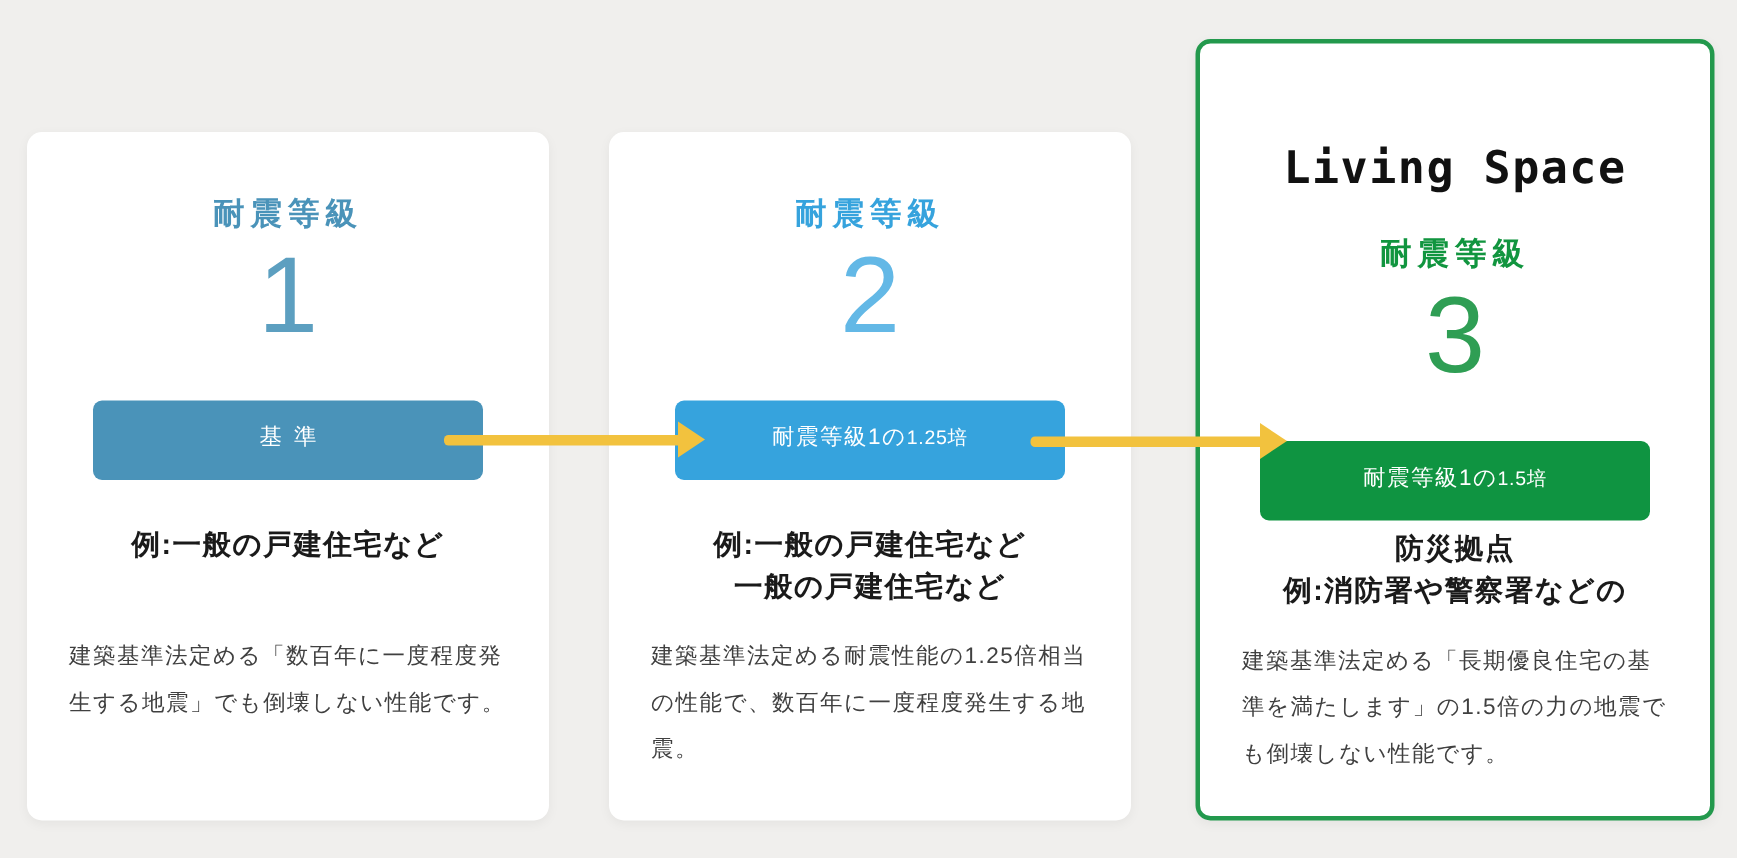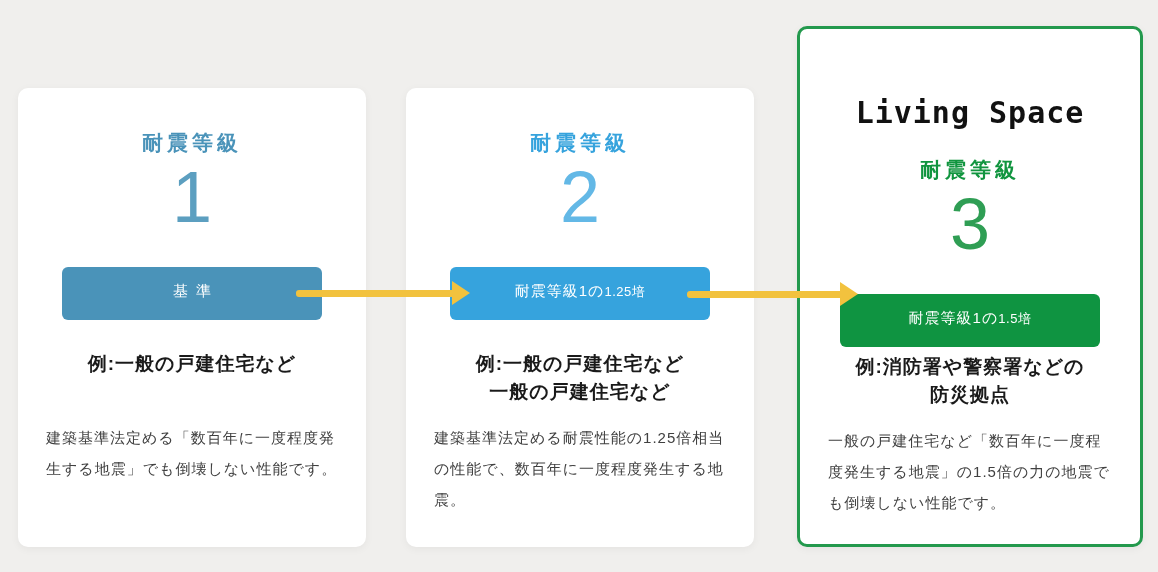--- a/index.html
+++ b/index.html
@@ -149,24 +149,24 @@
 
   <div class="card card3 c-green">
     <div class="brand">Living Space</div>
     <div class="grade-label">耐震等級</div>
     <div class="grade-number">3</div>
     <div class="badge">
       <span class="badge-prefix">耐震等級1の</span>
       <span class="badge-strong">1.5培</span>
     </div>
     <div class="example">
+      <div>防災拠点</div>
       <div>例:消防署や警察署などの</div>
-      <div>防災拠点</div>
     </div>
-    <div class="desc">一般の戸建住宅など「数百年に一度程度発生する地震」の1.5倍の力の地震でも倒壊しない性能です。</div>
+    <div class="desc">建築基準法定める「長期優良住宅の基準を満たします」の1.5倍の力の地震でも倒壊しない性能です。</div>
   </div>
 
   <div class="arrow arrow1">
     <div class="arrow-shaft"></div>
     <div class="arrow-head"></div>
   </div>
   <div class="arrow arrow2">
     <div class="arrow-shaft"></div>
     <div class="arrow-head"></div>
   </div>

